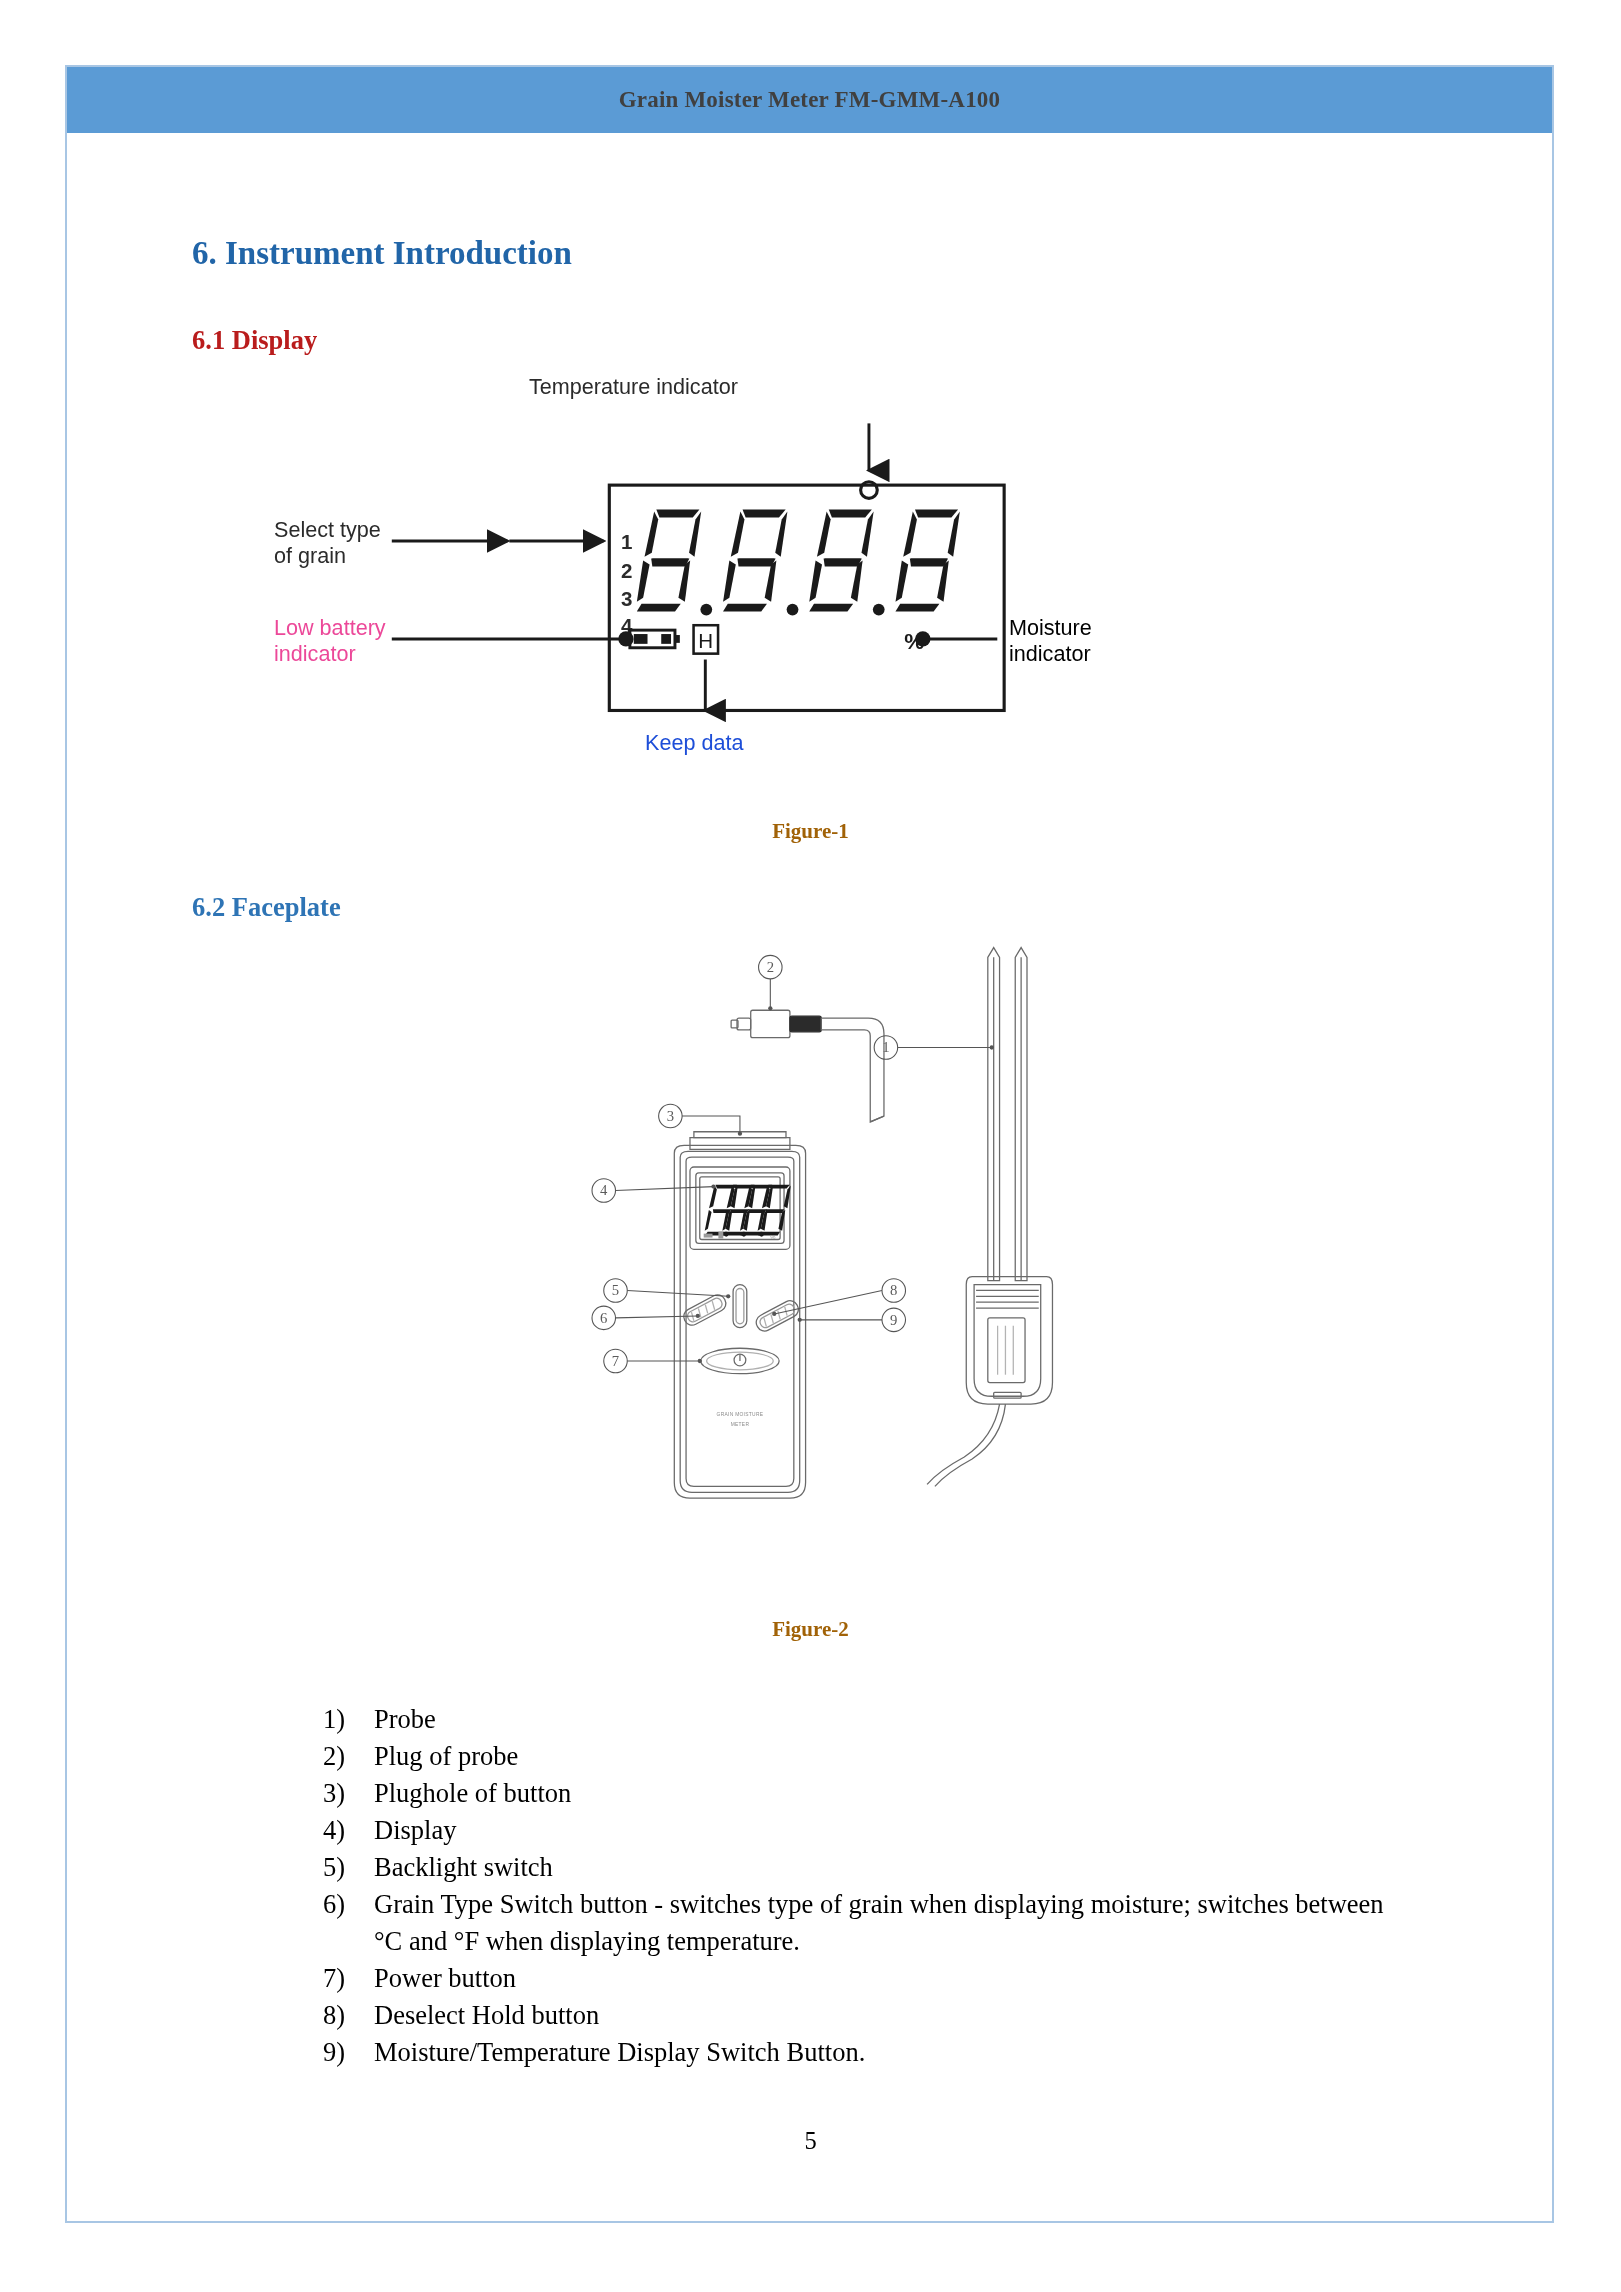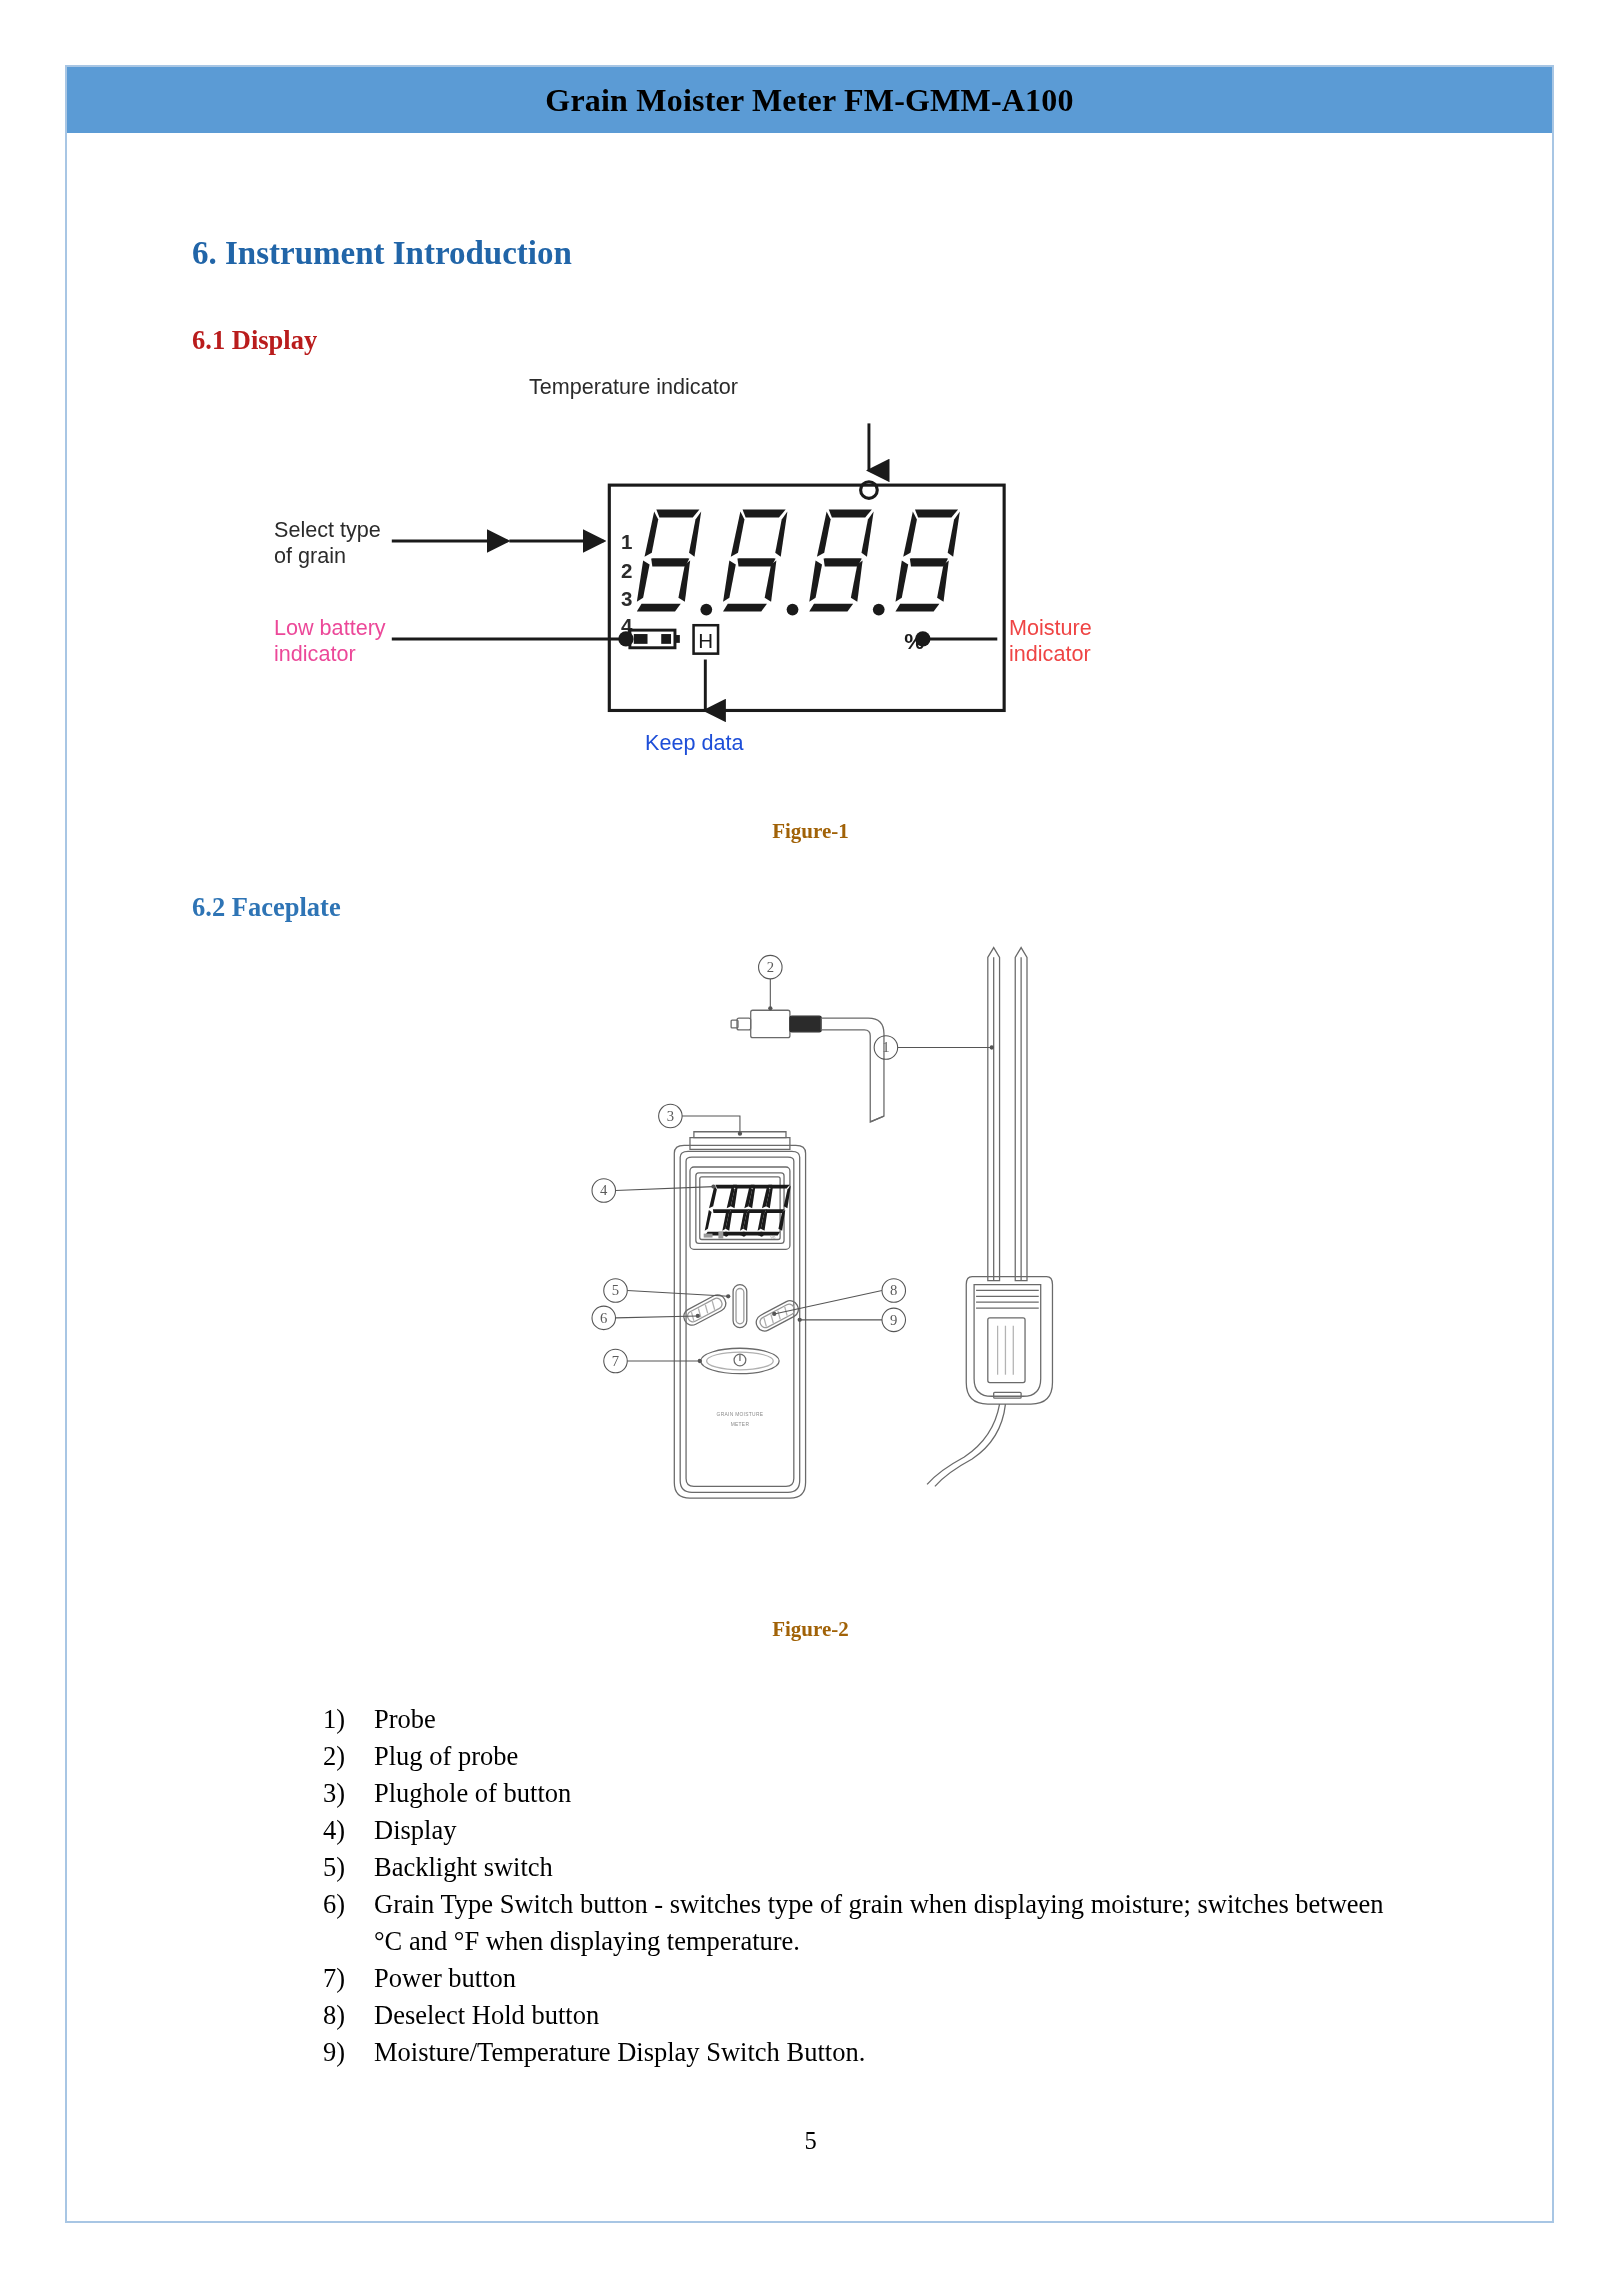--- a/index.html
+++ b/index.html
@@ -33,24 +33,24 @@
     left: 67px;
     top: 67px;
     width: 1485px;
     height: 66px;
     background: #5B9BD5;
     display: flex;
     align-items: center;
     justify-content: center;
   }
   #header-title {
-    color: #000000;
+    color: #404040;
     font-family: "Liberation Serif", serif;
     font-weight: bold;
-    font-size: 32px;
+    font-size: 23px;
     letter-spacing: 0.2px;
     white-space: nowrap;
   }
 
   
   .h-section {
     position: absolute;
     color: #1F5C99;
     font-family: "Liberation Serif", serif;
     font-weight: bold;
@@ -270,21 +270,21 @@
     <div>of grain</div>
   </div>
 
   <div style="position:absolute;left:-108px;top:223px;font-family:'Liberation Sans',sans-serif;font-size:21.6px;color:#ec4899;line-height:25.5px;white-space:nowrap;">
     <div>Low battery</div>
     <div>indicator</div>
   </div>
 
   <div style="position:absolute;left:263px;top:338px;font-family:'Liberation Sans',sans-serif;font-size:21.6px;color:#1d4ed8;white-space:nowrap;">Keep data</div>
 
-  <div style="position:absolute;left:627px;top:223px;font-family:'Liberation Sans',sans-serif;font-size:21.6px;color:#ef4444;line-height:25.5px;white-space:nowrap;">
+  <div style="position:absolute;left:627px;top:223px;font-family:'Liberation Sans',sans-serif;font-size:21.6px;color:#000000;line-height:25.5px;white-space:nowrap;">
     <div>Moisture</div>
     <div>indicator</div>
   </div>
 </div>
 
 <div class="fig-caption" id="fig1-caption">Figure-1</div>
 
 <div id="figure2">
 <svg width="588" height="676" viewBox="0 0 600 690" xmlns="http://www.w3.org/2000/svg">
   <defs>

